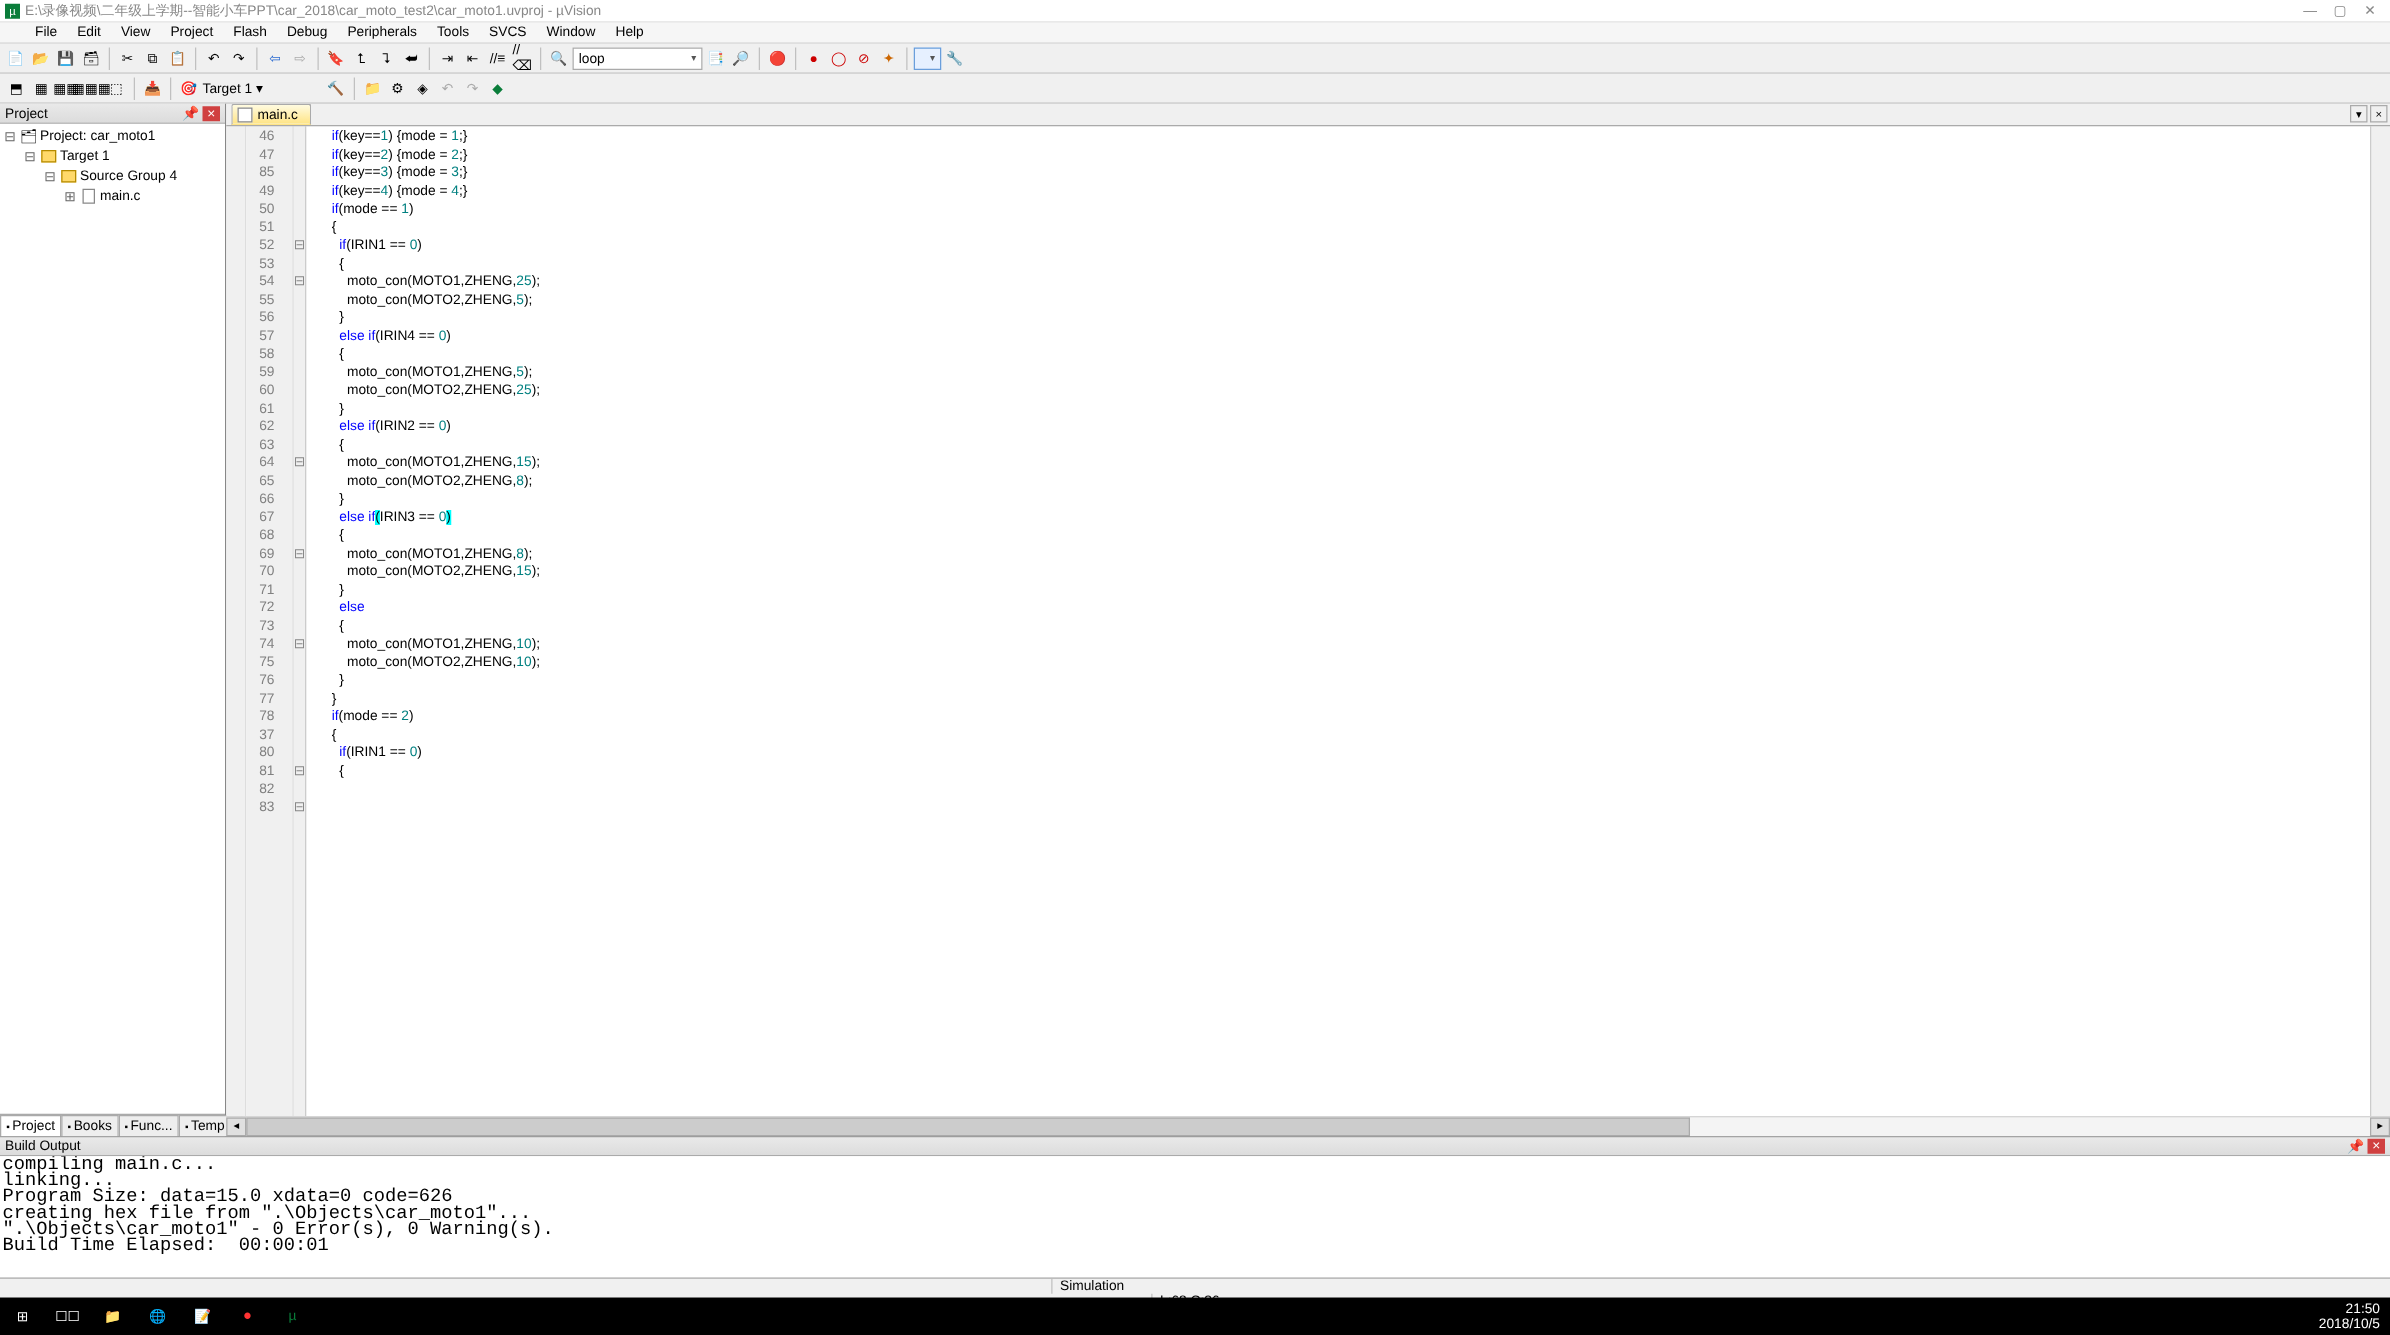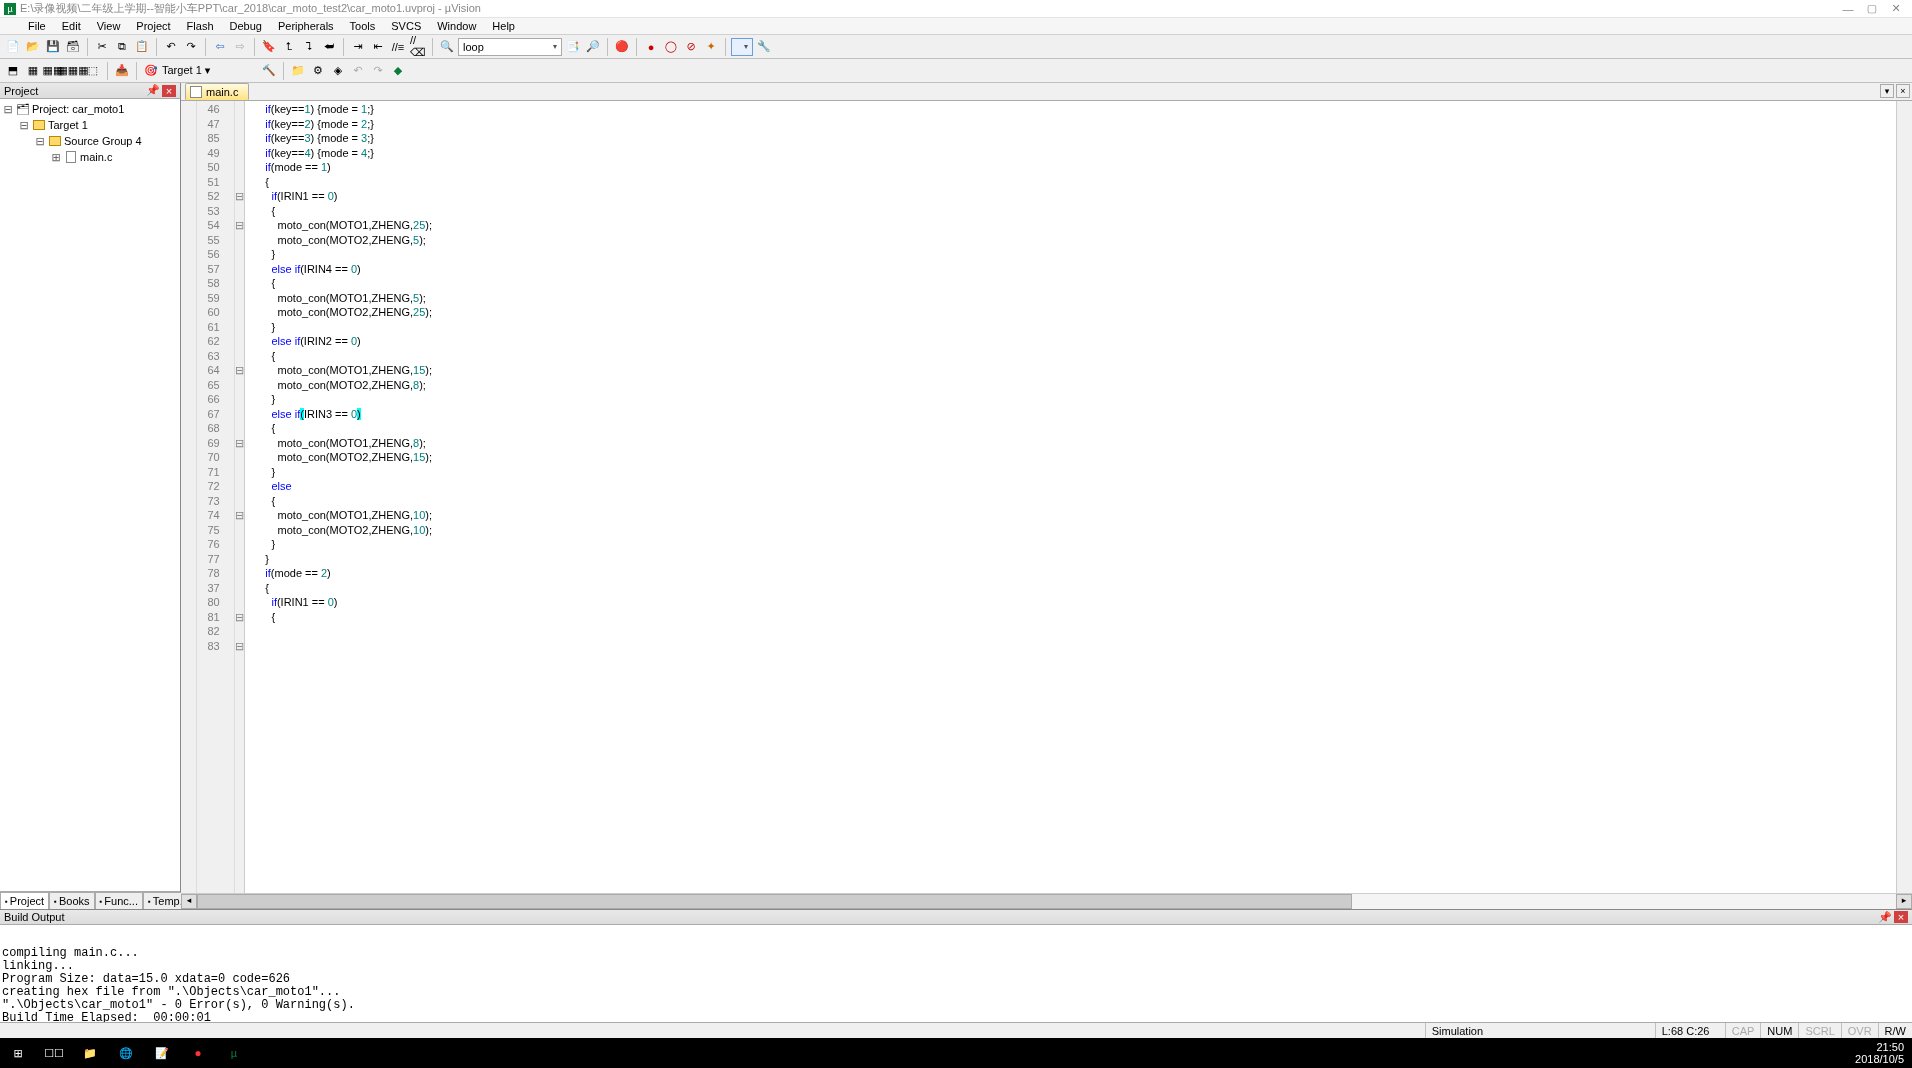--- a/index.html
+++ b/index.html
@@ -51,25 +51,25 @@
   .code { flex:1; font-family: "Consolas","Courier New",monospace; font-size:12px; line-height:14.5px; white-space:pre; padding:1px 2px; overflow:hidden; position:relative;border-radius:24px;}
   .code .kw { color:#0000ff; }
   .code .num { color:#008080; }
   .code .hl { background:#00ffff; }
   .hscroll{ height:16px; background:#f0f0f0; border-top:1px solid #ccc; display:flex;}
   .hscroll .arrow{ width:16px; background:#e0e0e0; border:1px solid #aaa; text-align:center; font-size:9px;}
   .hscroll .track{ flex:1; background:#f4f4f4;}
   .hscroll .thumb{ height:100%; width:68%; background:#ccc; border:1px solid #aaa;}
   .vscroll{ width:16px; background:#f0f0f0; border-left:1px solid #ccc;}
 
-  .build-panel { height: 113px; border-top: 1px solid #888; display:flex; flex-direction:column;gap:22px;}
+  .build-panel { height: 113px; border-top: 1px solid #888; display:flex; flex-direction:column;}
   .build-panel .panel-title{ height:15px;}
-  .build-body { flex:1; background:#fff; font-family:"Consolas","Courier New",monospace; font-size:12px; line-height:13px; padding:0 2px; white-space:pre; overflow:auto;}
-
-  .status-bar { height: 16px; background: #f0f0f0; border-top: 1px solid #aaa; display: flex; align-items: center; font-size:11px;}
+  .build-body { flex:1; background:#fff; font-family:"Consolas","Courier New",monospace; font-size:15px; line-height:13px; padding:0 2px; white-space:pre; overflow:auto;}
+
+  .status-bar { height: 16px; background: #f0f0f0; border-top: 1px solid #aaa; display: flex; align-items: center; font-size:11px;flex-direction:column;}
   .status-bar .cell{ border-left:1px solid #c0c0c0; padding:0 6px; height:100%; display:flex; align-items:center;}
 
   .taskbar { height: 30px; background: #000; display: flex; align-items: center; color:#fff;}
   .taskbar .tbi{ width:36px; height:30px; display:flex; align-items:center; justify-content:center;}
   .taskbar .tray{ margin-left:auto; padding:0 8px; text-align:right; font-size:10.5px; line-height:12px;}
   .taskbar .tray .time{ }
 </style>
 </head>
 <body>
 

